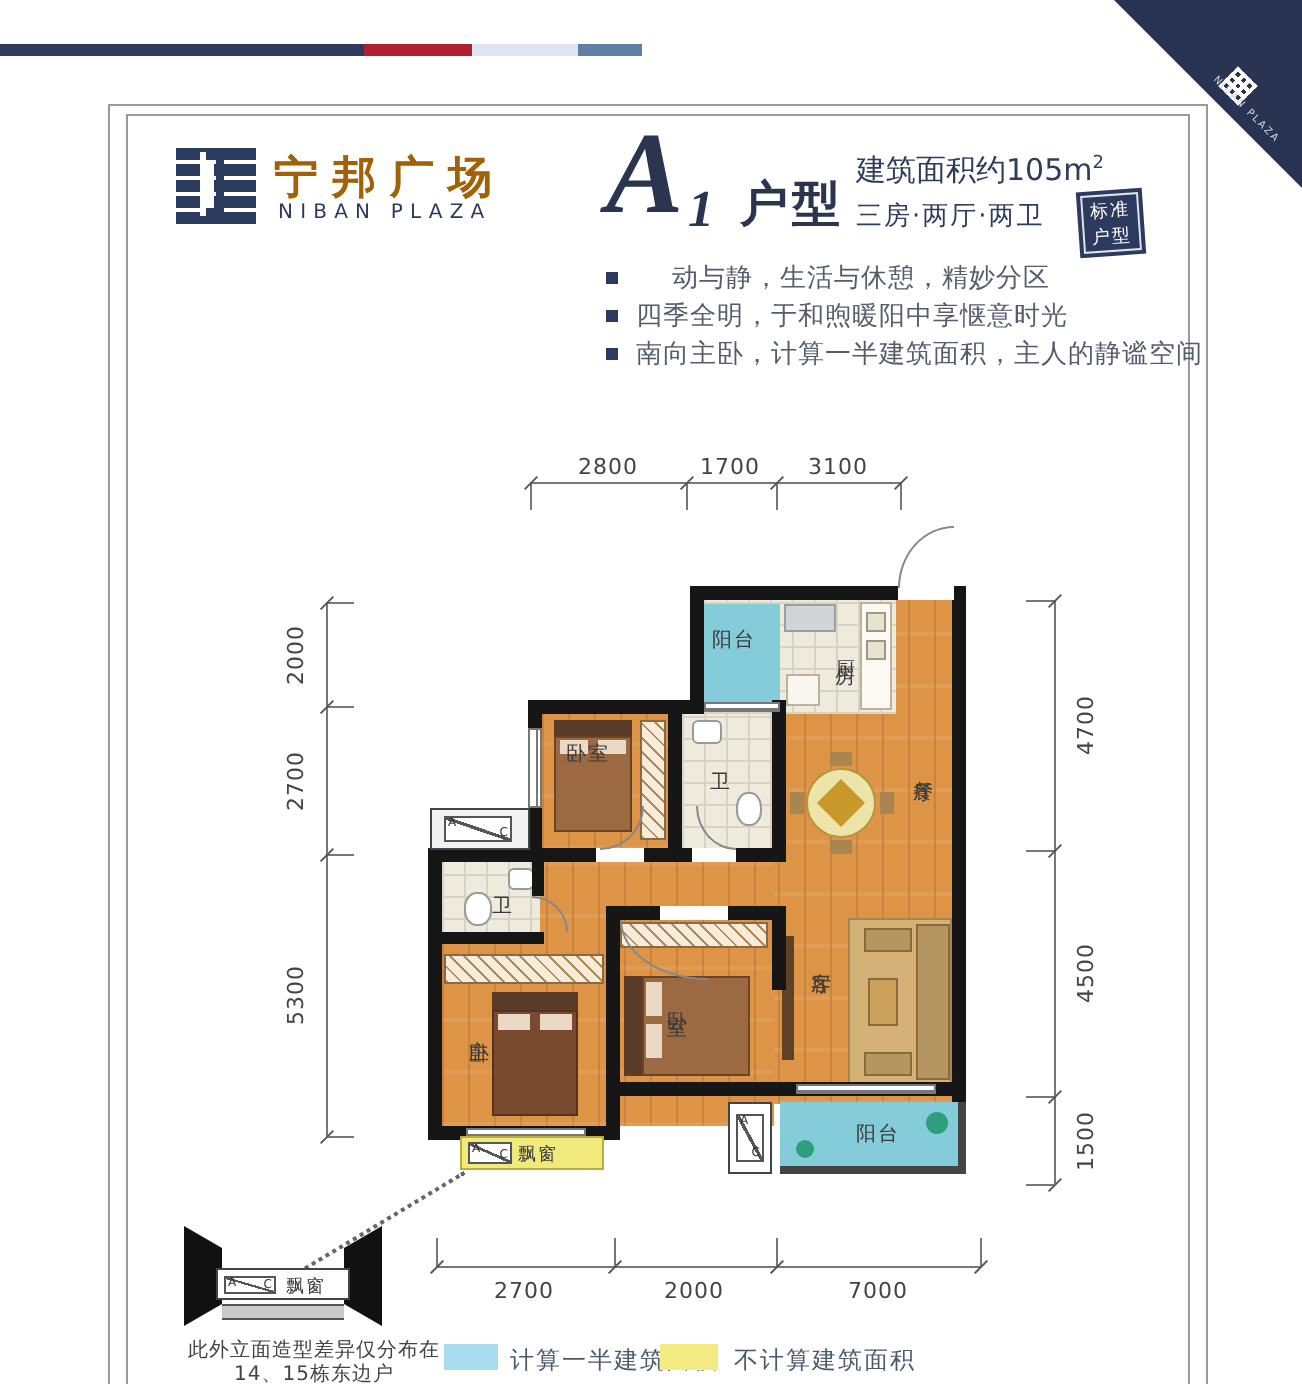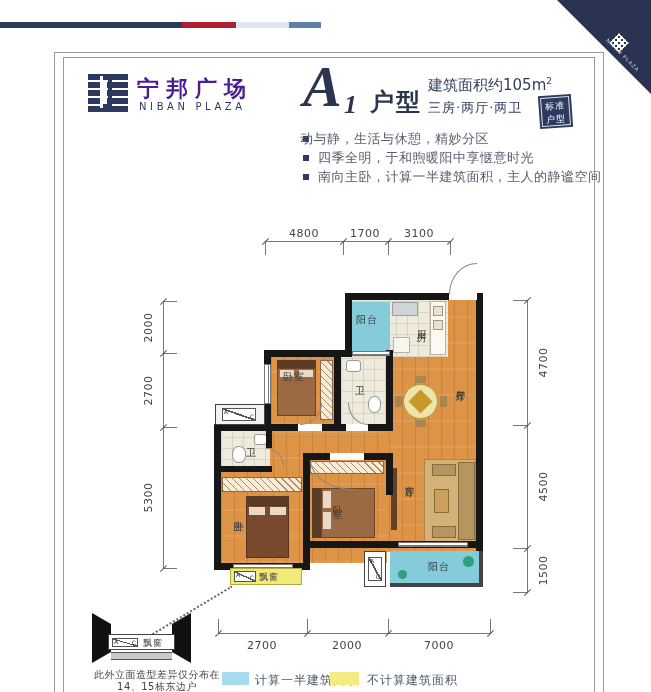--- a/index.html
+++ b/index.html
@@ -35,21 +35,21 @@
   .rl{font-size:10px;color:#3a3a3a;letter-spacing:1px;}
   .rlv{writing-mode:vertical-rl;letter-spacing:2px;}
   
   .arc{border:1px solid #888;box-sizing:border-box;background:transparent;}
   
   .acb{background:#fff;border:1px solid #555;box-sizing:border-box;}
   .acb .diag{position:absolute;inset:0;background:linear-gradient(to top right,transparent 46%,#555 46%,#555 54%,transparent 54%);}
   .acb .a{position:absolute;left:1px;top:0;font-size:6px;color:#333;line-height:6px;}
   .acb .c{position:absolute;right:1px;bottom:0;font-size:6px;color:#333;line-height:6px;}
   
-  .brandcn{font-size:22px;font-weight:bold;color:#4c1d95;letter-spacing:7px;}
+  .brandcn{font-size:22px;font-weight:bold;color:#a16207;letter-spacing:7px;}
   .branden{font-size:10px;color:#2b3a5e;letter-spacing:3.6px;}
   .bigA{font-family:"Liberation Serif","DejaVu Serif",serif;font-style:italic;font-weight:bold;color:#2b3550;}
   .htitle{font-size:24px;font-weight:bold;color:#2b3550;letter-spacing:2px;}
   .hinfo{font-size:15px;color:#2f3d5c;}
   .hinfo2{font-size:13px;color:#2f3d5c;letter-spacing:1px;}
   .badge{background:#2b3a5e;color:#fff;text-align:center;transform:rotate(-4deg);}
   .badge .inner{position:absolute;inset:2px;border:1px solid rgba(255,255,255,.85);
                 font-size:9px;line-height:13px;padding-top:2px;letter-spacing:1px;}
   .bullet-sq{width:6px;height:6px;background:#2b3a5e;}
   .bullet-tx{font-size:13px;color:#555d6b;letter-spacing:0.5px;}
@@ -87,21 +87,21 @@
 <div class="abs hinfo" style="left:428px;top:76px;"><span>建筑面积约105m</span><sup style="font-size:9px;">2</sup></div>
 <div class="abs hinfo2" style="left:428px;top:99px;">三房·两厅·两卫</div>
 <div class="abs badge" style="left:539px;top:95px;width:33px;height:33px;">
   <div class="inner">
     <div>标准</div>
     <div>户型</div>
   </div>
 </div>
 
 <div class="abs bullet-sq" style="left:303px;top:136px;"></div>
-<div class="abs bullet-tx" style="left:300px;top:130px;">动与静，生活与休憩，精妙分区</div>
+<div class="abs bullet-tx" style="left:336px;top:130px;">动与静，生活与休憩，精妙分区</div>
 <div class="abs bullet-sq" style="left:303px;top:155px;"></div>
 <div class="abs bullet-tx" style="left:318px;top:149px;">四季全明，于和煦暖阳中享惬意时光</div>
 <div class="abs bullet-sq" style="left:303px;top:174px;"></div>
 <div class="abs bullet-tx" style="left:318px;top:168px;">南向主卧，计算一半建筑面积，主人的静谧空间</div>
 
 <div class="abs wood" style="left:350px;top:299px;width:127px;height:253px;"></div>
 <div class="abs tile" style="left:352px;top:299px;width:96px;height:58px;"></div>
 <div class="abs cyan" style="left:352px;top:302px;width:38px;height:50px;"></div>
 <div class="abs wood" style="left:271px;top:357px;width:116px;height:68px;"></div>
 <div class="abs tile" style="left:341px;top:357px;width:46px;height:68px;"></div>
@@ -226,21 +226,21 @@
 
 <div class="abs dimline-h" style="left:265px;top:241px;width:185px;"></div>
 <div class="abs dimline-v" style="left:265px;top:241px;height:14px;"></div>
 <div class="abs dimline-v" style="left:343px;top:241px;height:14px;"></div>
 <div class="abs dimline-v" style="left:388px;top:241px;height:14px;"></div>
 <div class="abs dimline-v" style="left:450px;top:241px;height:14px;"></div>
 <div class="abs tick" style="left:261px;top:241px;"></div>
 <div class="abs tick" style="left:339px;top:241px;"></div>
 <div class="abs tick" style="left:384px;top:241px;"></div>
 <div class="abs tick" style="left:446px;top:241px;"></div>
-<div class="abs dimtxt" style="left:284px;top:227px;width:40px;">4800</div>
+<div class="abs dimtxt" style="left:284px;top:227px;width:40px;">2800</div>
 <div class="abs dimtxt" style="left:345px;top:227px;width:40px;">1700</div>
 <div class="abs dimtxt" style="left:399px;top:227px;width:40px;">3100</div>
 
 <div class="abs dimline-v" style="left:163px;top:301px;height:267px;"></div>
 <div class="abs dimline-h" style="left:163px;top:301px;width:14px;"></div>
 <div class="abs dimline-h" style="left:163px;top:353px;width:14px;"></div>
 <div class="abs dimline-h" style="left:163px;top:427px;width:14px;"></div>
 <div class="abs dimline-h" style="left:163px;top:568px;width:14px;"></div>
 <div class="abs tick" style="left:159px;top:301px;"></div>
 <div class="abs tick" style="left:159px;top:353px;"></div>

